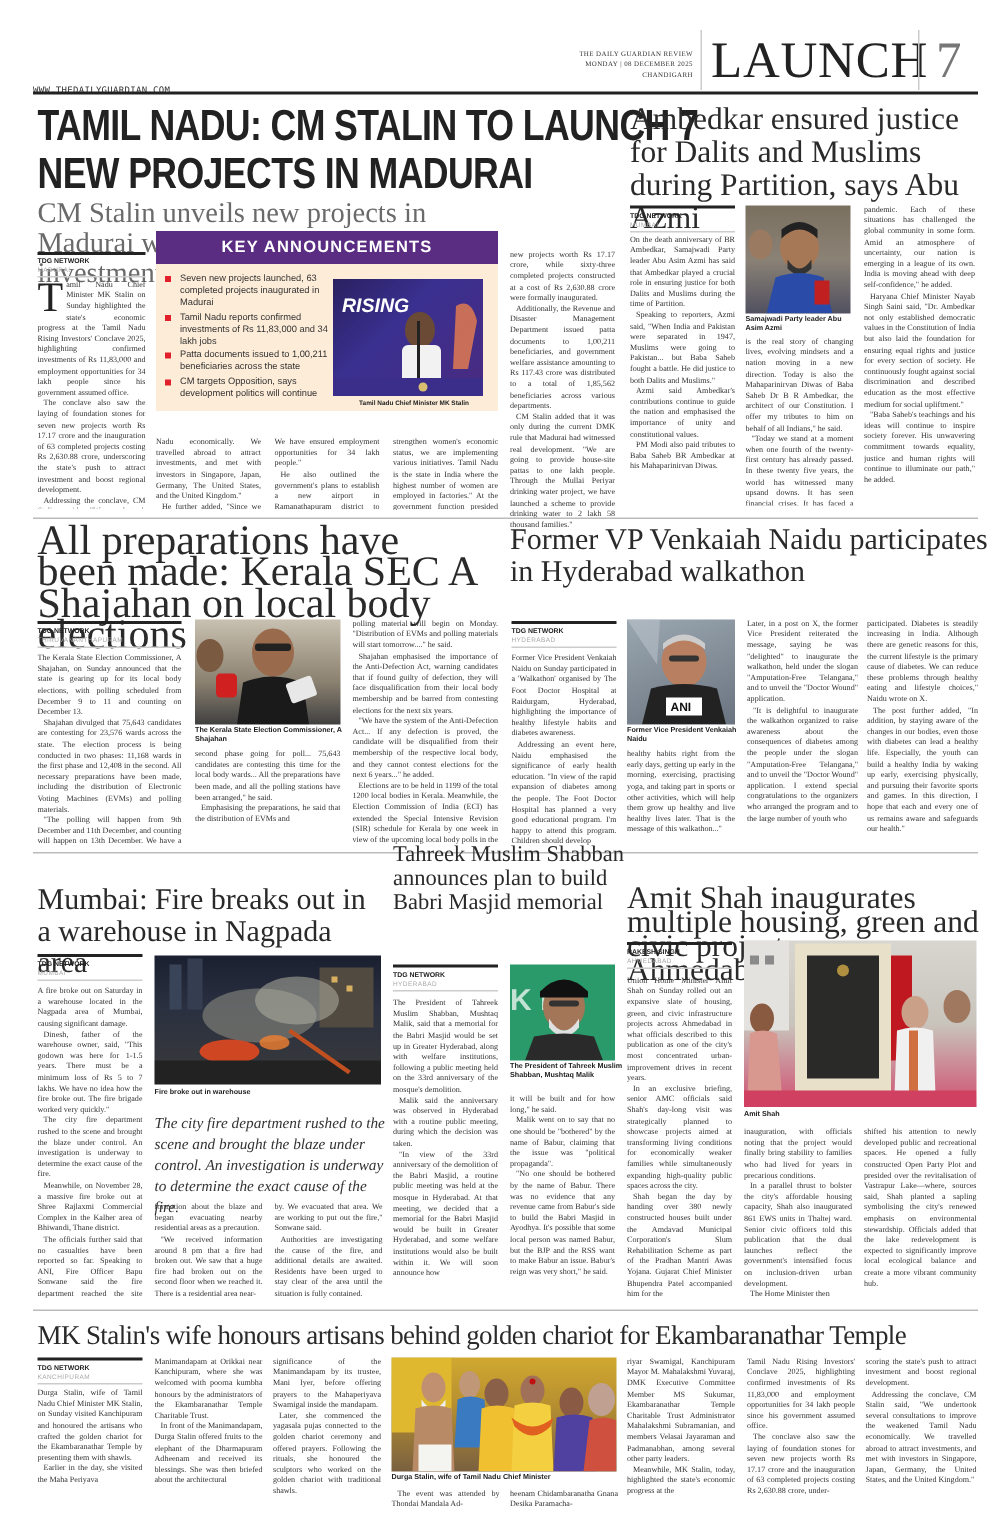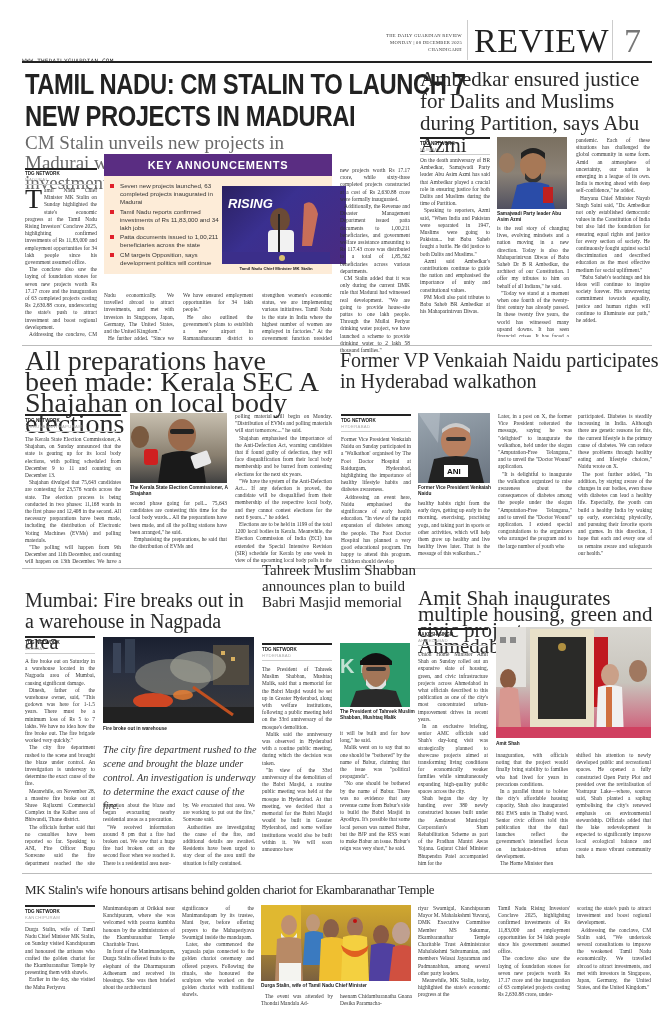--- a/index.html
+++ b/index.html
@@ -42,21 +42,21 @@
 </head>
 <body>
 
 <div class="abs masthead-url">WWW.THEDAILYGUARDIAN.COM</div>
 <div class="abs masthead-meta">
   <div>THE DAILY GUARDIAN REVIEW</div>
   <div>MONDAY | 08 DECEMBER 2025</div>
   <div>CHANDIGARH</div>
 </div>
 <div class="abs masthead-div1"></div>
-<div class="abs masthead-section">REVIEW</div>
+<div class="abs masthead-section">LAUNCH</div>
 <div class="abs masthead-div2"></div>
 <div class="abs masthead-page">7</div>
 <div class="abs rule-top"></div>
 
 <div class="abs" style="left:22px;top:68px;width:380px;height:272px;">
   <div class="hl-sans" style="position:absolute;left:3px;top:0;font-size:29px;line-height:32px;">TAMIL NADU: CM STALIN TO LAUNCH 7</div>
   <div class="hl-sans" style="position:absolute;left:3px;top:32px;font-size:29px;line-height:32px;">NEW PROJECTS IN MADURAI</div>
   <div class="deck" style="position:absolute;left:3px;top:65px;width:320px;">CM Stalin unveils new projects in Madurai while outlining major investment gains.</div>
 </div>
 
@@ -72,21 +72,21 @@
 </div>
 
 <div class="abs ka-box" style="left:104px;top:154px;width:228px;height:120px;">
   <div class="ka-head">KEY ANNOUNCEMENTS</div>
   <ul class="ka-list" style="position:absolute;left:5px;top:28px;width:110px;">
     <li>Seven new projects launched, 63 completed projects inaugurated in Madurai</li>
     <li>Tamil Nadu reports confirmed investments of Rs 11,83,000 and 34 lakh jobs</li>
     <li>Patta documents issued to 1,00,211 beneficiaries across the state</li>
     <li>CM targets Opposition, says development politics will continue</li>
   </ul>
-  <div class="photo" style="position:absolute;left:118px;top:32px;width:124px;height:78px;background:linear-gradient(135deg,#2a2060 0%,#3a3090 40%,#4a2a80 100%);">
+  <div class="photo" style="position:absolute;left:118px;top:32px;width:100px;height:78px;background:linear-gradient(135deg,#2a2060 0%,#3a3090 40%,#4a2a80 100%);">
     <svg width="108" height="78" viewBox="0 0 108 78">
       <text x="6" y="22" font-family="Liberation Sans, sans-serif" font-weight="bold" font-style="italic" font-size="13" fill="#fff">RISING</text>
       <ellipse cx="58" cy="34" rx="10" ry="12" fill="#6b4a35"></ellipse>
       <rect x="46" y="44" width="26" height="30" rx="4" fill="#f2f2f2"></rect>
       <rect x="56" y="28" width="2" height="40" fill="#222"></rect>
       <path d="M82 18 Q92 12 96 28 L90 60 L80 60 Z" fill="#e07a50" opacity=".85"></path>
       <rect x="0" y="66" width="108" height="12" fill="#3b2e8a"></rect>
       <circle cx="60" cy="72" r="3" fill="#d8c070"></circle>
     </svg>
   </div>
@@ -335,21 +335,21 @@
   <p class="noindent">inauguration, with officials noting that the project would finally bring stability to families who had lived for years in precarious conditions.</p>
   <p>In a parallel thrust to bolster the city's affordable housing capacity, Shah also inaugurated 861 EWS units in Thaltej ward. Senior civic officers told this publication that the dual launches reflect the government's intensified focus on inclusion-driven urban development.</p>
   <p>The Home Minister then</p>
 </div>
 <div class="abs body-text" style="left:576px;top:752px;width:75px;height:114px;">
   <p class="noindent">shifted his attention to newly developed public and recreational spaces. He opened a fully constructed Open Party Plot and presided over the revitalisation of Vastrapur Lake—where, sources said, Shah planted a sapling symbolising the city's renewed emphasis on environmental stewardship. Officials added that the lake redevelopment is expected to significantly improve local ecological balance and create a more vibrant community hub.</p>
 </div>
 
 <div class="abs hrule" style="left:22px;top:873px;width:630px;background:#bbb;"></div>
 
-<div class="abs hl-serif" style="left:25px;top:880px;width:640px;font-size:13px;line-height:20px;white-space:nowrap;letter-spacing:-0.4px;">MK Stalin's wife honours artisans behind golden chariot for Ekambaranathar Temple</div>
+<div class="abs hl-serif" style="left:25px;top:880px;width:640px;font-size:18px;line-height:20px;white-space:nowrap;letter-spacing:-0.4px;">MK Stalin's wife honours artisans behind golden chariot for Ekambaranathar Temple</div>
 
 <div class="abs byline-rule-top" style="left:25px;top:905px;width:70px;"></div>
 <div class="abs byline" style="left:25px;top:909px;">TDG NETWORK</div>
 <div class="abs byline-place" style="left:25px;top:915px;">KANCHIPURAM</div>
 <div class="abs byline-rule-bot" style="left:25px;top:922px;width:70px;"></div>
 
 <div class="abs body-text" style="left:25px;top:926px;width:70px;height:94px;">
   <p class="noindent">Durga Stalin, wife of Tamil Nadu Chief Minister MK Stalin, on Sunday visited Kanchipuram and honoured the artisans who crafted the golden chariot for the Ekambaranathar Temple by presenting them with shawls.</p>
   <p>Earlier in the day, she visited the Maha Periyava</p>
 </div>

